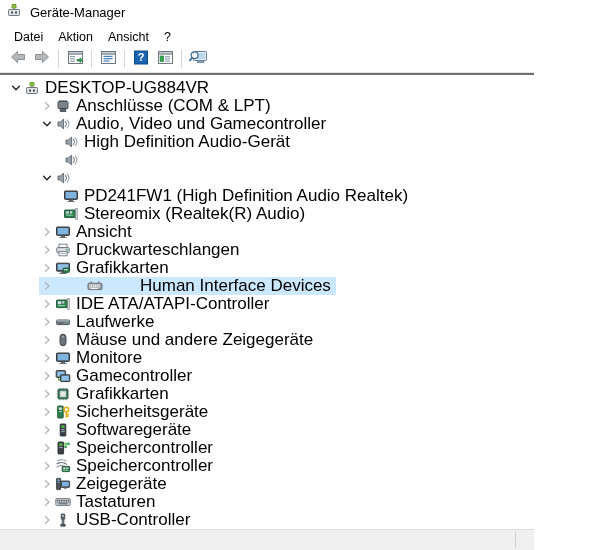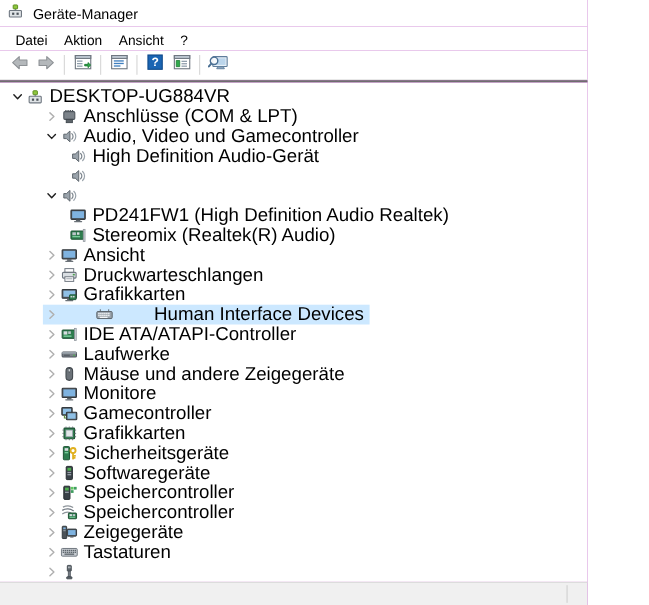--- a/index.html
+++ b/index.html
@@ -732,20 +732,21 @@
           </span>
           <span class="node-icon">
             <svg width="16" height="16" viewBox="0 0 16 16">
         <rect x="6.2" y="2" width="3.6" height="5.2" rx="0.5" fill="#5d656c" stroke="#3e454b" stroke-width="0.8"></rect>
         <rect x="7.1" y="3" width="0.8" height="1.6" fill="#d5dadd"></rect>
         <rect x="8.2" y="3" width="0.8" height="1.6" fill="#d5dadd"></rect>
         <rect x="7.1" y="7.2" width="1.8" height="5.4" fill="#7c838a" stroke="#4e555c" stroke-width="0.8"></rect>
         <rect x="5.6" y="12.4" width="4.8" height="1.8" rx="0.5" fill="#5d656c" stroke="#3e454b" stroke-width="0.8"></rect>
             </svg>
           </span>
+          <span class="node-label">USB-Controller</span>
         </span>
       </div>
     </div>
 
   <div class="statusbar">
     <span class="status-text"></span>
     <span class="status-divider"></span>
   </div>
 
 </div>

